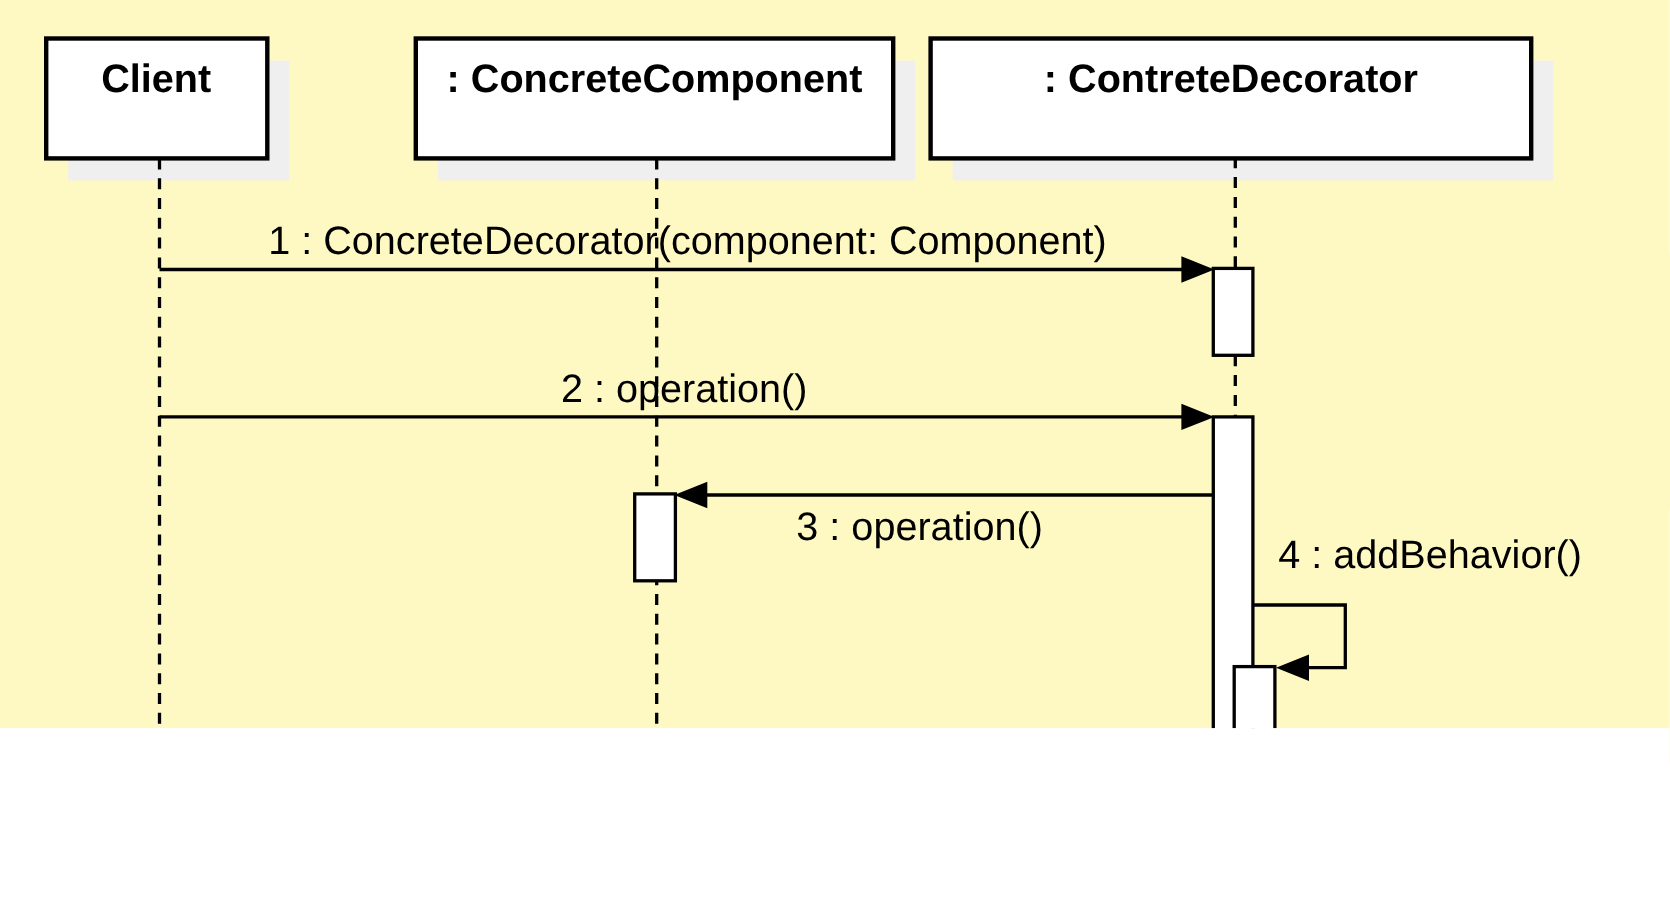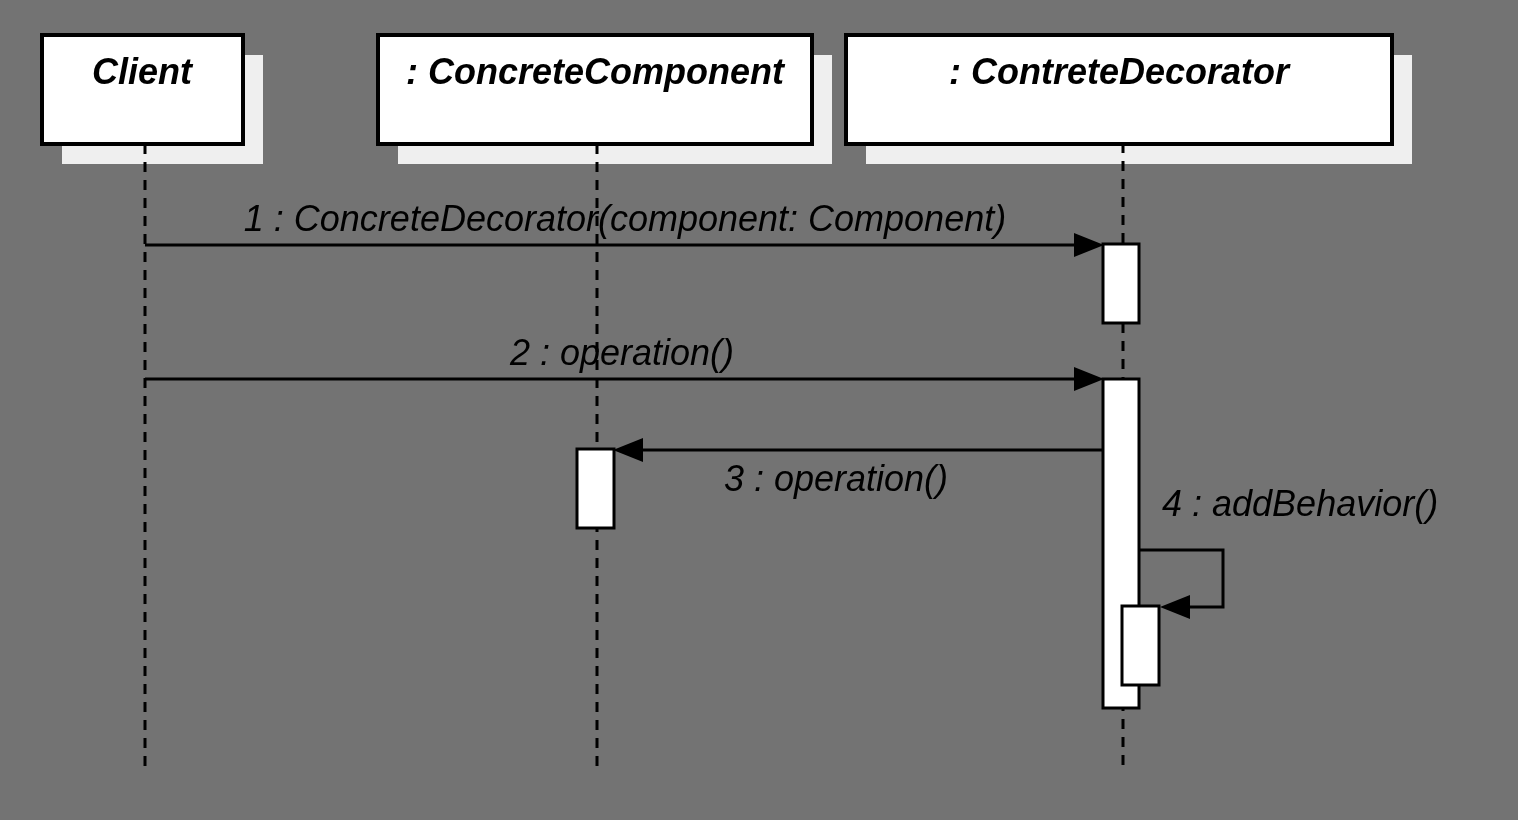--- a/index.html
+++ b/index.html
@@ -3,24 +3,23 @@
 <meta charset="utf-8">
 <style>
   html, body {
     margin: 0;
     padding: 0;
     background: #ffffff;
   }
   .canvas {
     position: relative;
     width: 1518px;
-    height: 820px;
-    background: #737373;
+    height: 662px;
+    background: #fef9c3;
     overflow: hidden;
-    font-style: italic;
   }
   svg {
     display: block;
     font-family: "Liberation Sans", sans-serif;
   }
   .shadow {
     fill: #efefef;
     stroke: none;
   }
   .box {

